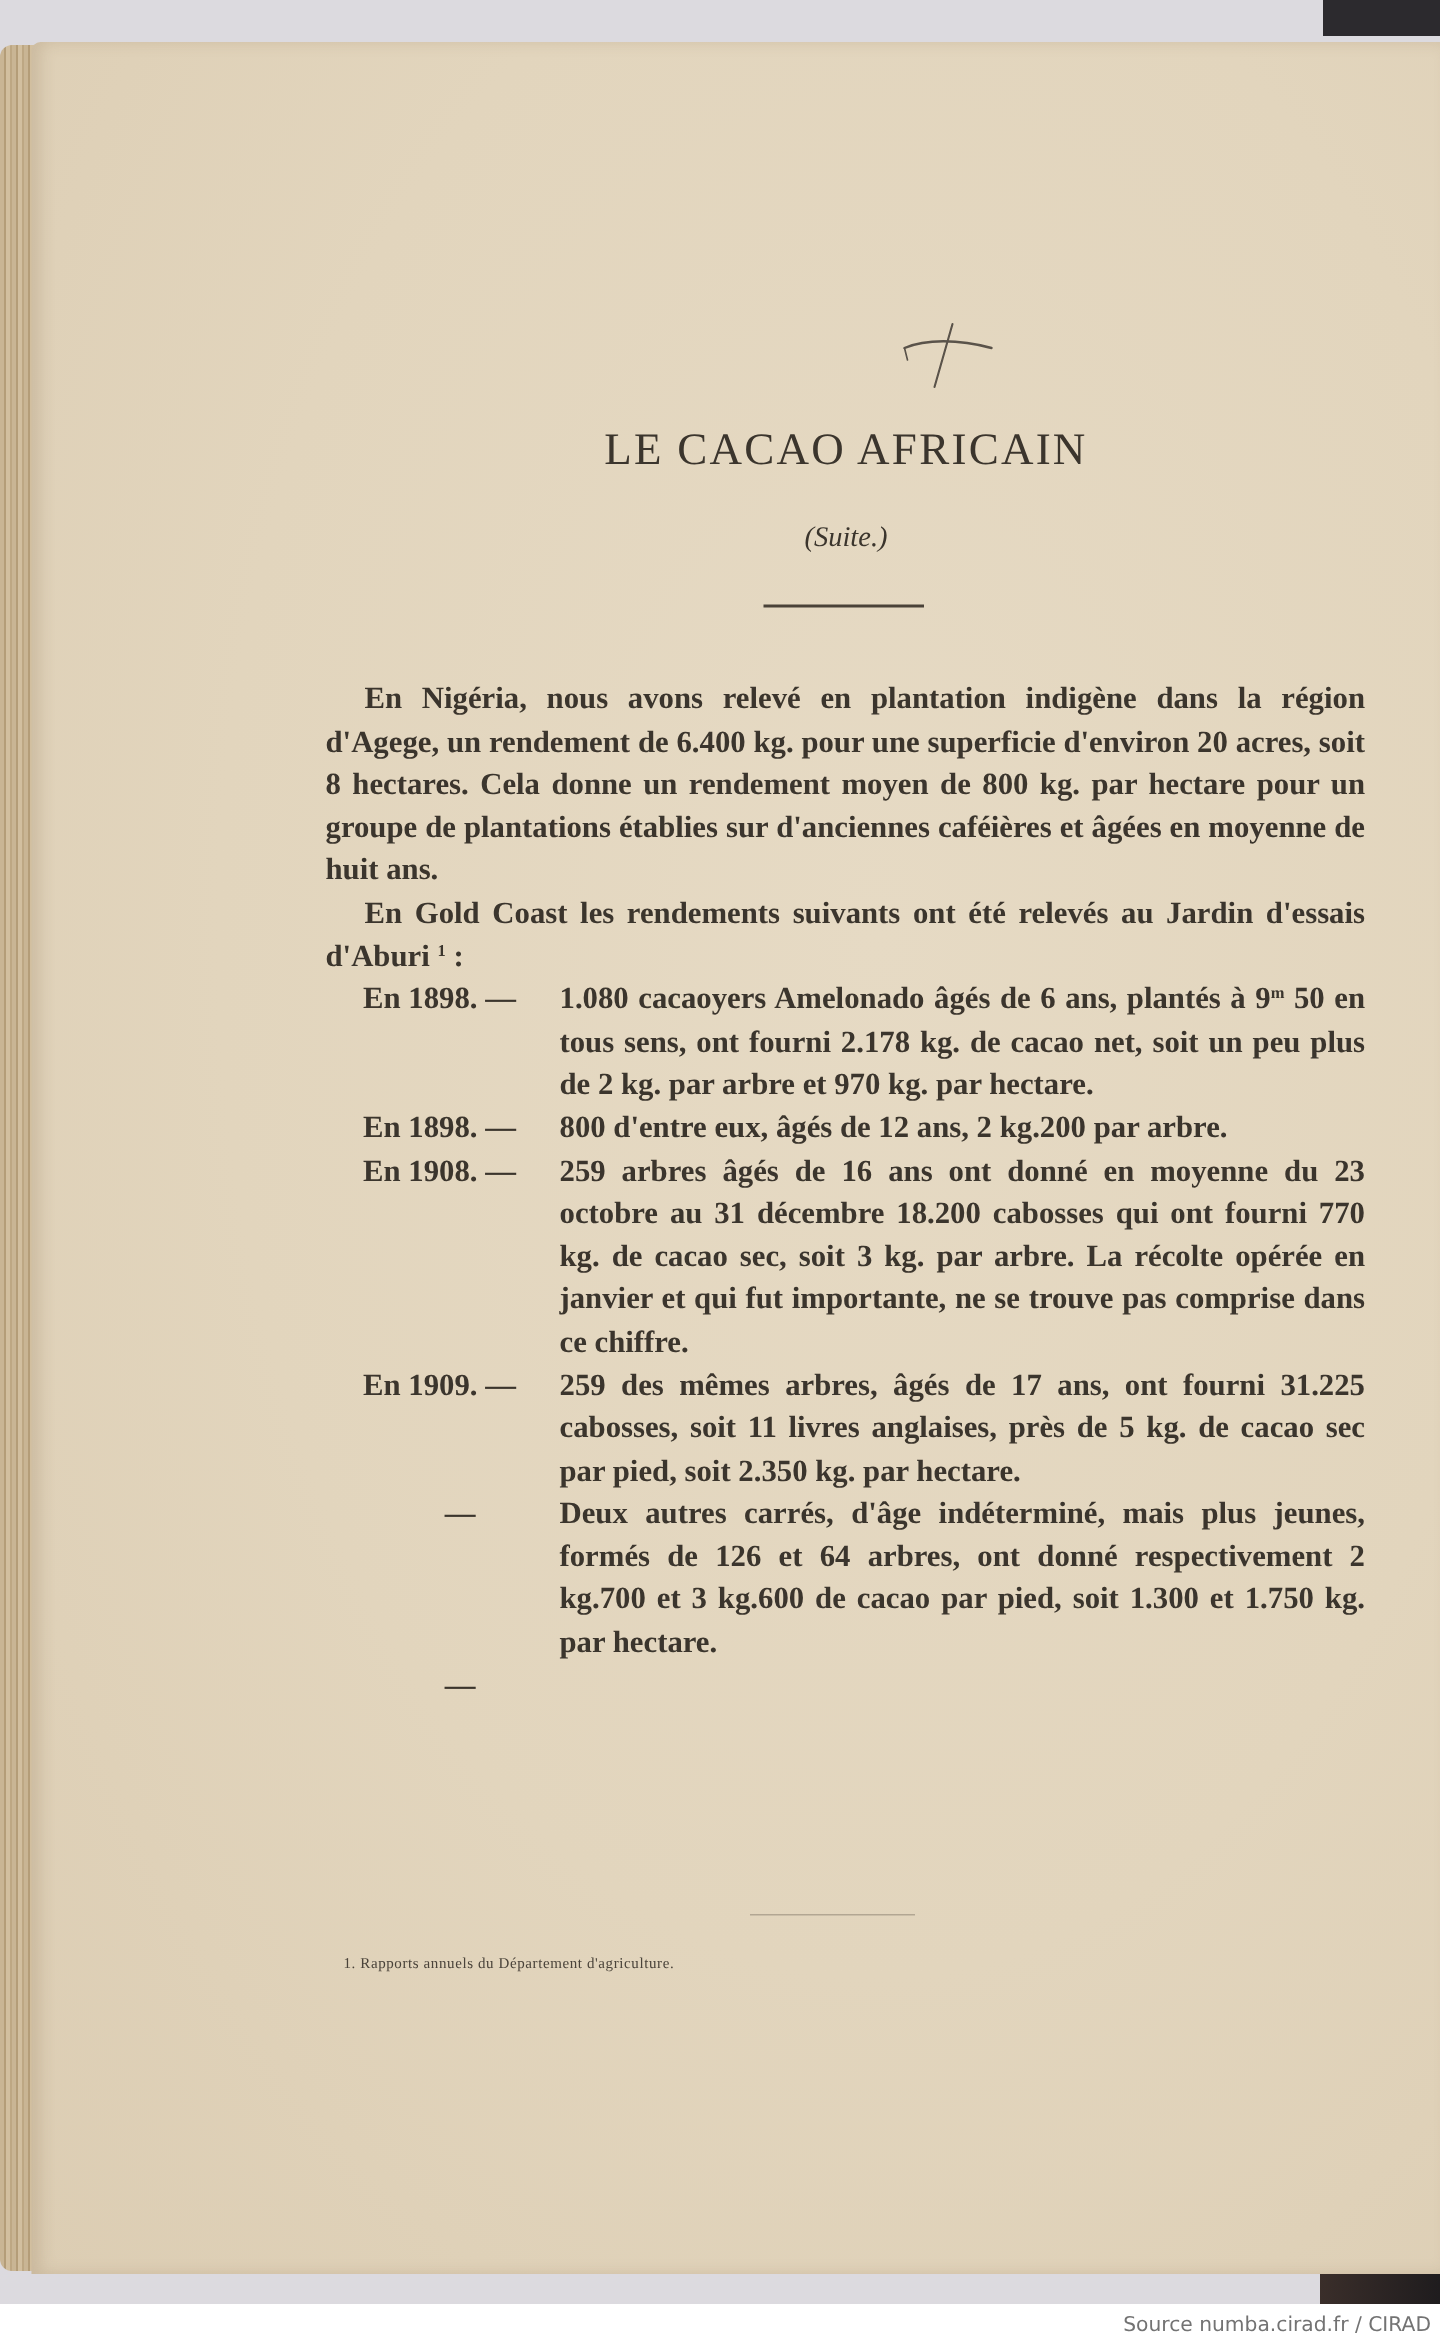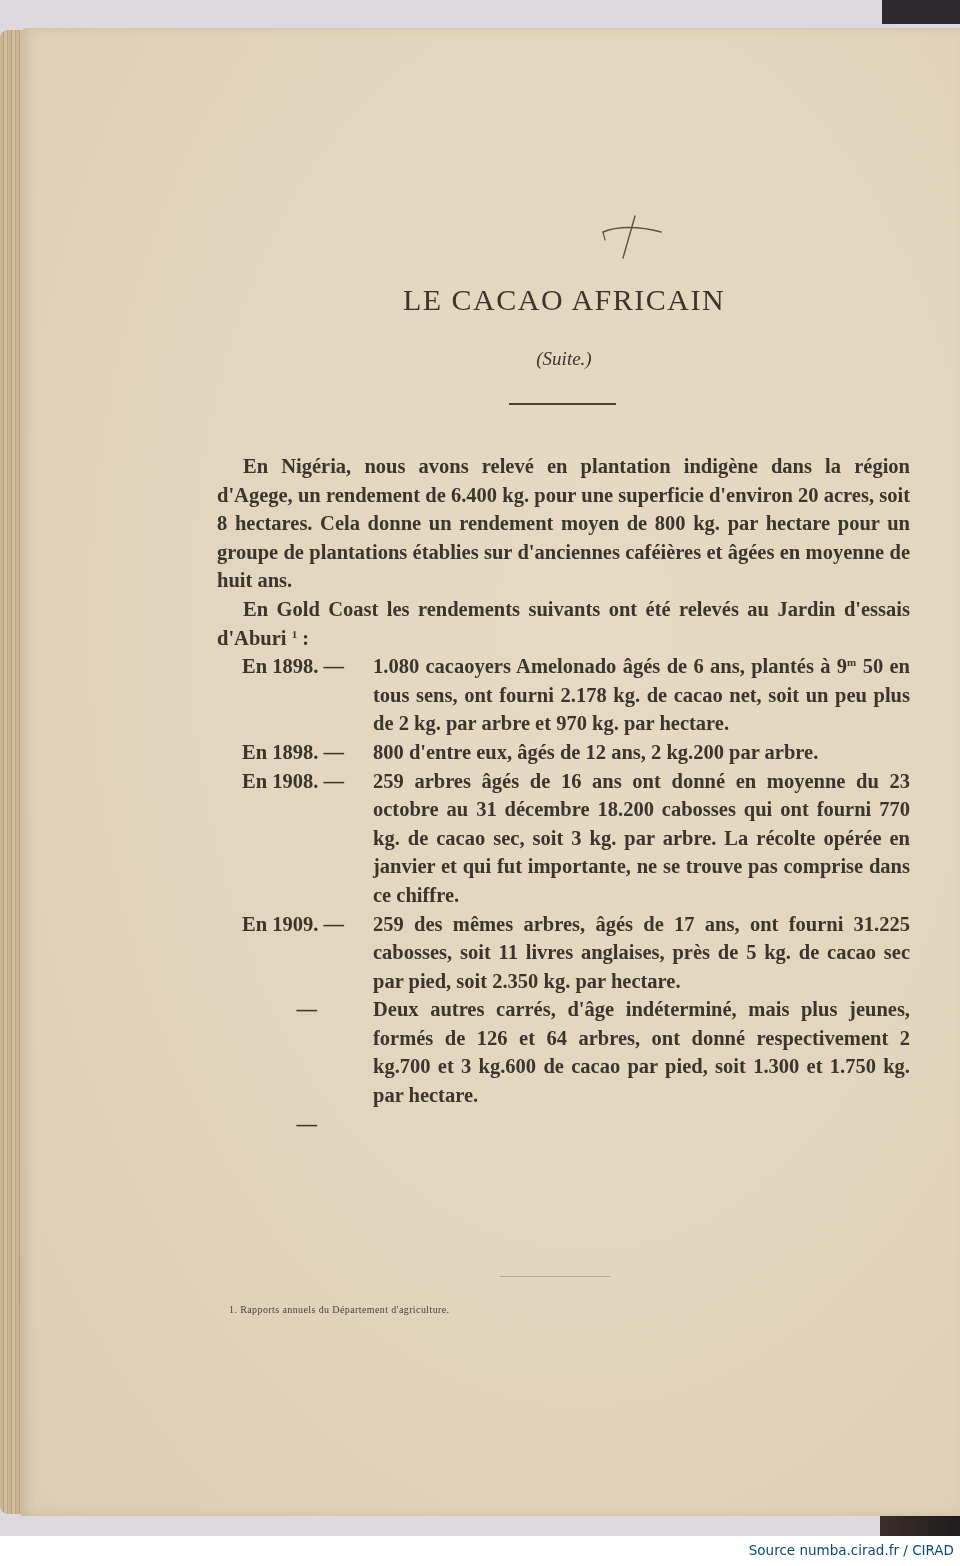--- a/index.html
+++ b/index.html
@@ -132,21 +132,21 @@
       left: 208px; top: 1276px;
       font-size: 10px;
       letter-spacing: 0.4px;
       color: #4a433a;
     }
     .source-caption {
       position: absolute;
       right: 6px; top: 1542px;
       font-family: "DejaVu Sans", "Liberation Sans", sans-serif;
       font-size: 13.5px;
-      color: #0c4a6e;
+      color: #737373;
     }
     sup {
       font-size: 11px;
       line-height: 0;
       vertical-align: 7px;
     }
   </style>
 </head>
 <body>
 

